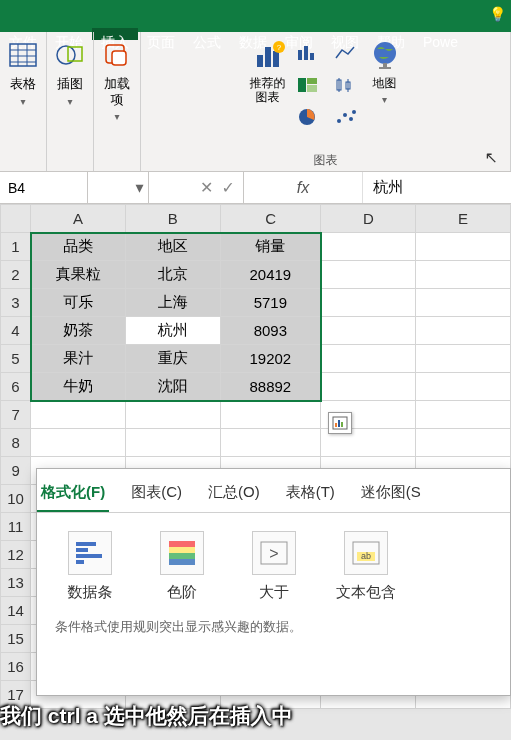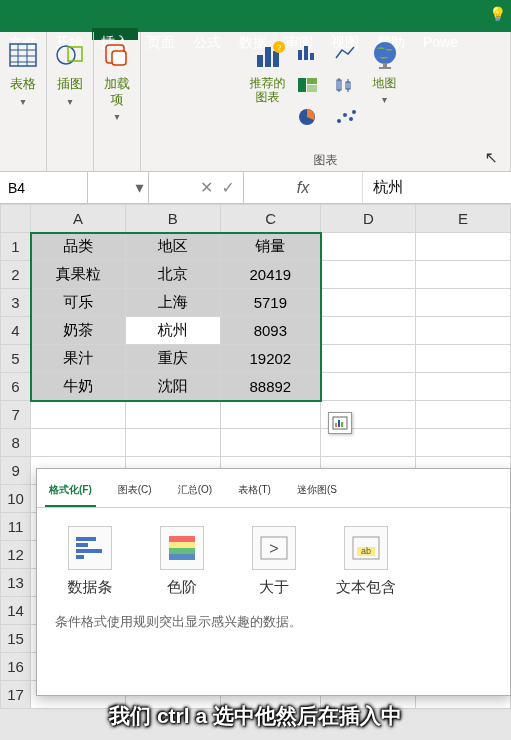--- a/index.html
+++ b/index.html
@@ -61,21 +61,21 @@
   }
   .ribbon-group .icon {
     width: 34px;
     height: 34px;
     display: flex;
     align-items: center;
     justify-content: center;
   }
   .ribbon-group .label {
     font-size: 13px;
-    color: #4d7c0f;
+    color: #000000;
     text-align: center;
     line-height: 1.2;
   }
   .group-label {
     font-size: 12px;
     color: #555;
     margin-top: auto;
     padding-top: 4px;
   }
   .charts-group {
@@ -243,23 +243,23 @@
     right: 0;
     background: #fff;
     border: 1px solid #b0b0b0;
     box-shadow: 0 4px 12px rgba(0,0,0,0.25);
     height: 228px;
     z-index: 10;
   }
   .panel-tabs {
     display: flex;
     border-bottom: 1px solid #d0d0d0;
-    padding: 10px 8px 0;
+    padding: 10px 0 0;
     gap: 18px;
-    font-size: 10px;
+    font-size: 15px;
   }
   .panel-tabs .ptab {
     padding: 4px 4px 8px;
     cursor: pointer;
     color: #333;
   }
   .panel-tabs .ptab.active {
     color: #107c41;
     font-weight: bold;
     border-bottom: 2px solid #107c41;
@@ -297,21 +297,20 @@
     font-size: 13px;
     color: #666;
   }
 
   
   .subtitle {
     position: absolute;
     bottom: 10px;
     left: 0;
     right: 0;
-    text-align: center;
     font-size: 21px;
     font-weight: bold;
     color: #fff;
     text-shadow: 0 0 4px #000, 0 0 4px #000, 1px 1px 2px #000, -1px -1px 2px #000;
     z-index: 20;
   }
 </style>
 </head>
 <body>
 

